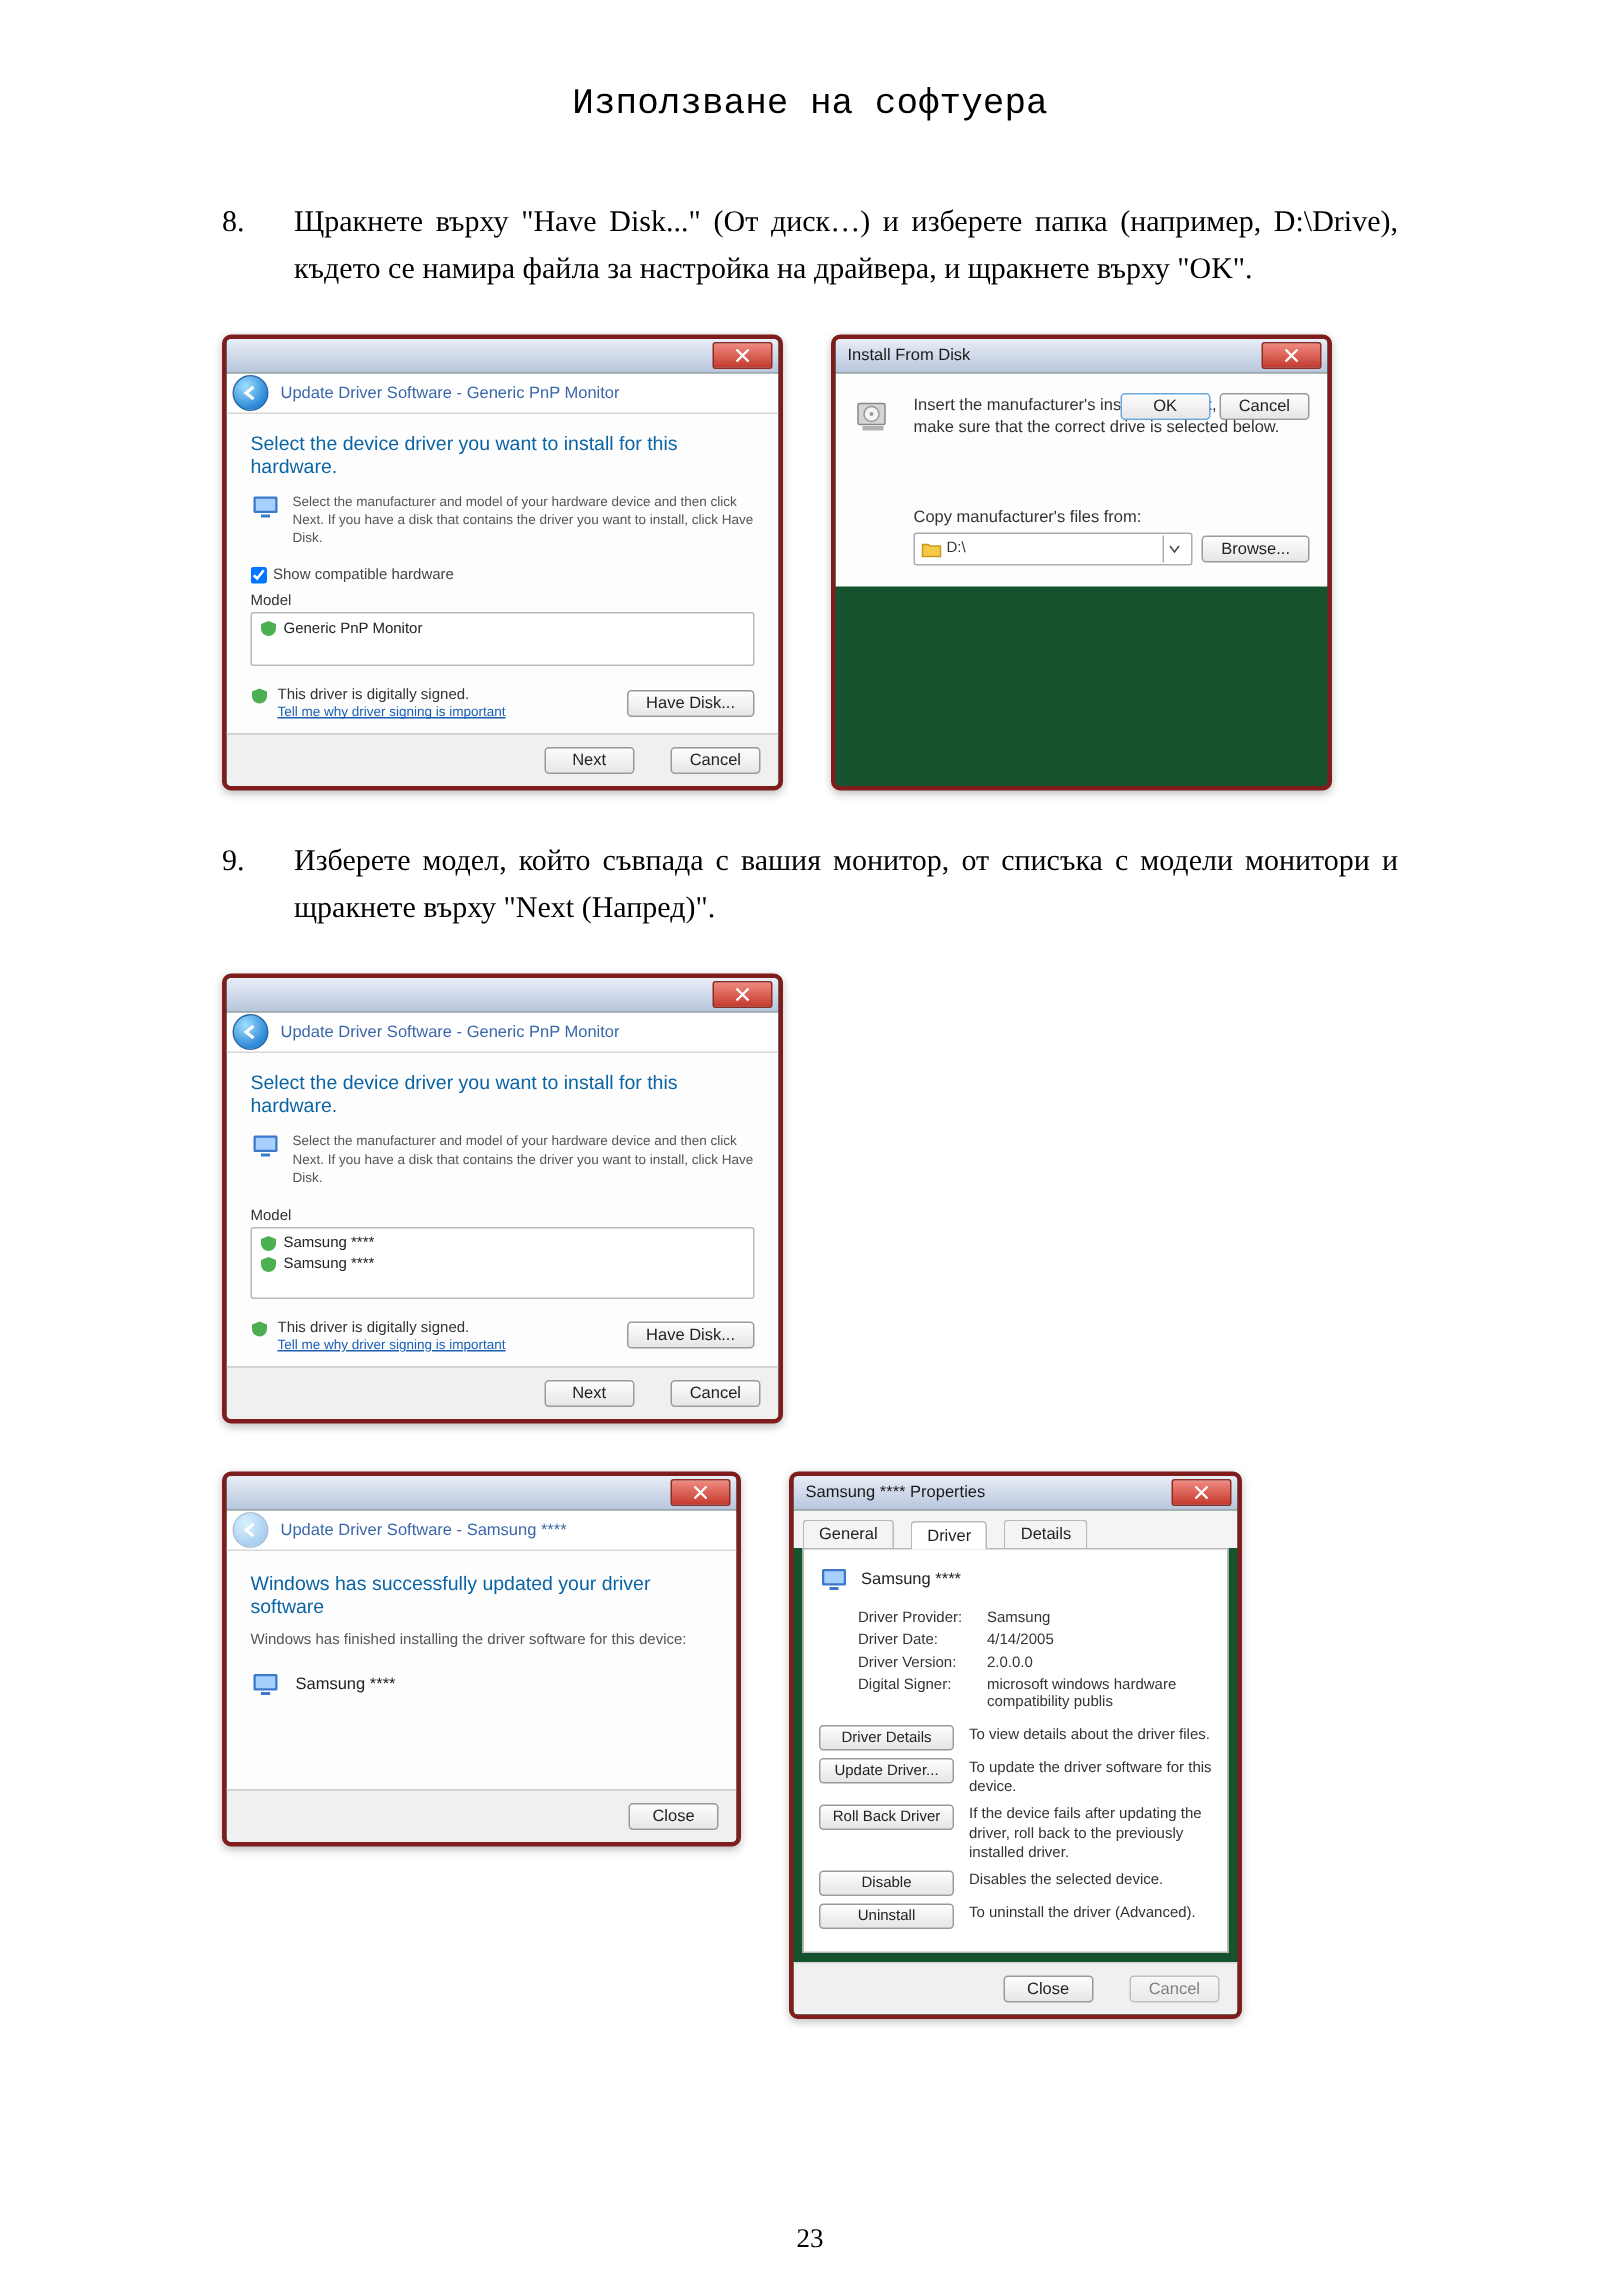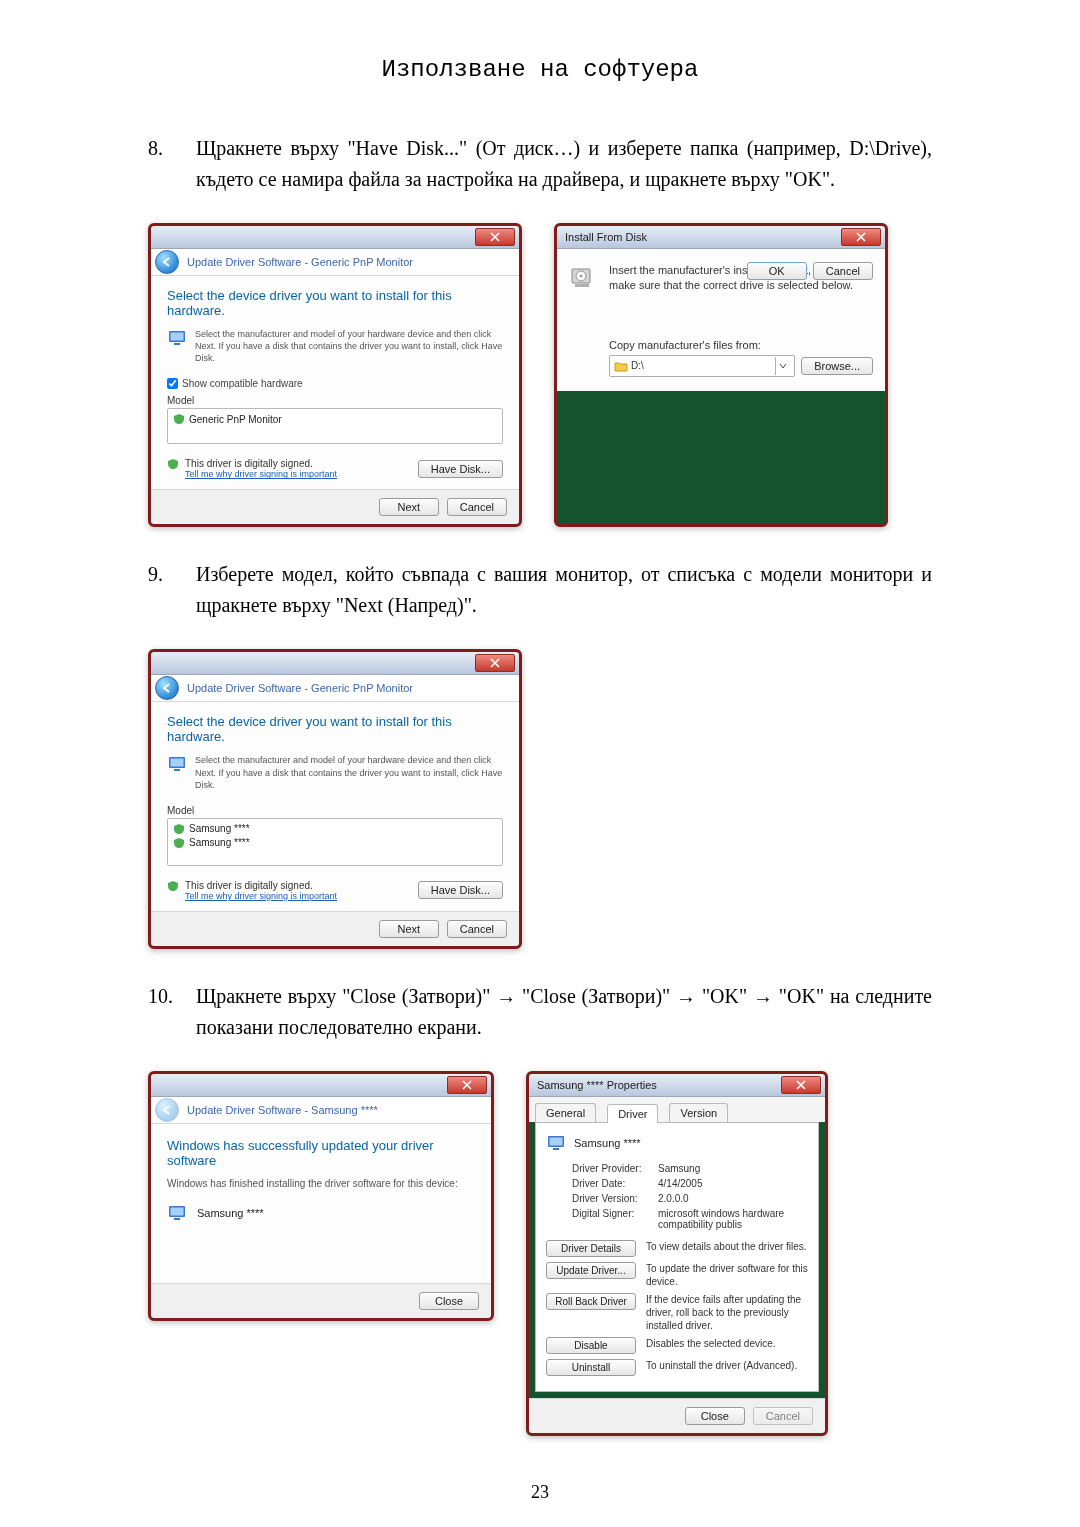--- a/index.html
+++ b/index.html
@@ -178,21 +178,21 @@
     color: #222;
     box-shadow: inset 0 1px 0 #fff;
   }
   .dlg-btn.ok { border-color: #6da7e0; }
   .dialog .footer {
     background: #f0f0f0;
     border-top: 1px solid #d7d7d7;
     padding: 8px 12px;
     display: flex;
     justify-content: flex-end;
-    gap: 8px;
+    gap: 24px;
   }
 
   
   .ifd .body {
     display: flex;
     gap: 12px;
     padding: 14px 12px 14px 12px;
   }
   .ifd .left {
     flex: 0 0 28px;
@@ -503,27 +503,20 @@
           <button class="dlg-btn">Have Disk...</button>
         </div>
       </div>
       <div class="footer">
         <button class="dlg-btn">Next</button>
         <button class="dlg-btn">Cancel</button>
       </div>
     </div>
   </div>
 
-  <ol class="steps">
-
-    <li>
-      <span class="num">10.</span>
-      <span class="txt">Щракнете върху "Close (Затвори)" → "Close (Затвори)" → "OK" → "OK" на следните показани последователно екрани.</span>
-    </li>
-  </ol>
 
   <div class="shots">
     <div class="col">
 
       <div class="dialog fin" style="width:340px">
         <div class="titlebar">
           <span class="ttl"></span>
           <span class="close">
             <svg viewBox="0 0 10 10">
                 <path d="M1 1 L9 9 M9 1 L1 9" stroke="#fff" stroke-width="1.6"></path>
@@ -565,21 +558,21 @@
           <span class="ttl">Samsung **** Properties</span>
           <span class="close">
             <svg viewBox="0 0 10 10">
                 <path d="M1 1 L9 9 M9 1 L1 9" stroke="#fff" stroke-width="1.6"></path>
               </svg>
           </span>
         </div>
         <div class="tabs">
           <div class="tab">General</div>
           <div class="tab on">Driver</div>
-          <div class="tab">Version</div>
+          <div class="tab">Details</div>
         </div>
         <div class="tabpanel">
           <div class="devrow">
             <span class="monitor-ico">
               <svg viewBox="0 0 20 20">
                   <rect x="2" y="3" width="16" height="11" rx="1" fill="#3b78cc"></rect>
                   <rect x="3.5" y="4.5" width="13" height="8" fill="#a8d0ff"></rect>
                   <rect x="7" y="15" width="6" height="2" fill="#3b78cc"></rect>
                 </svg>
             </span>

